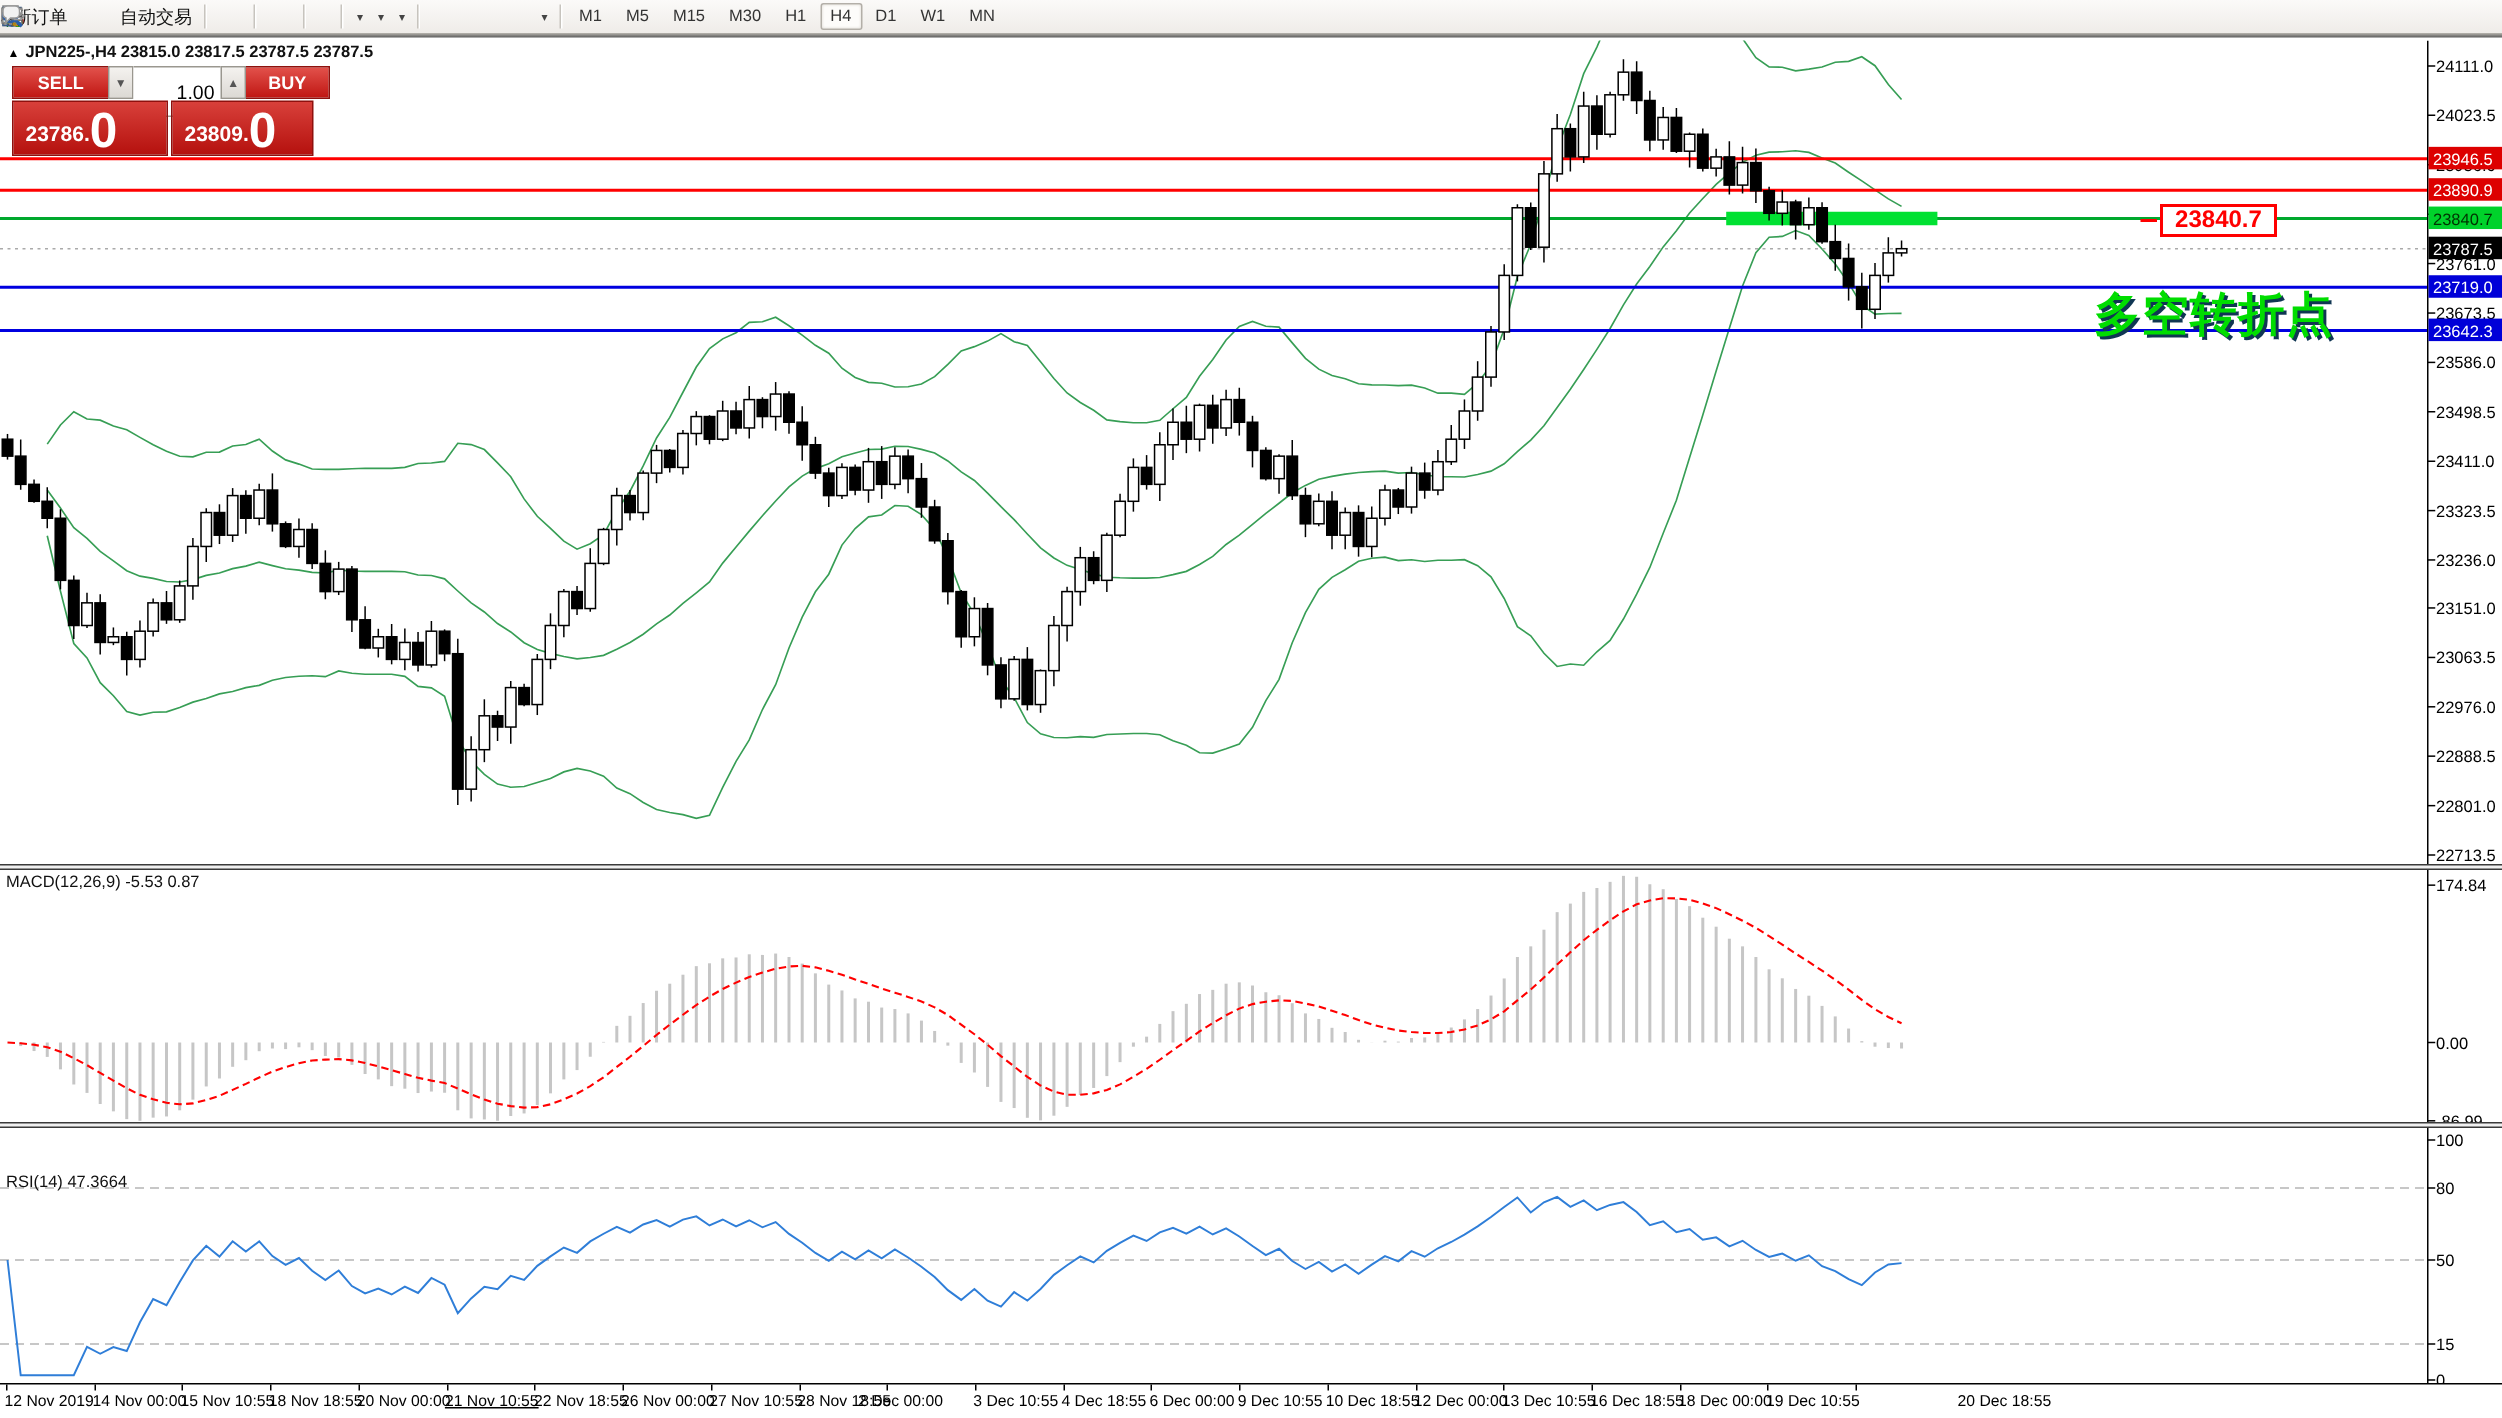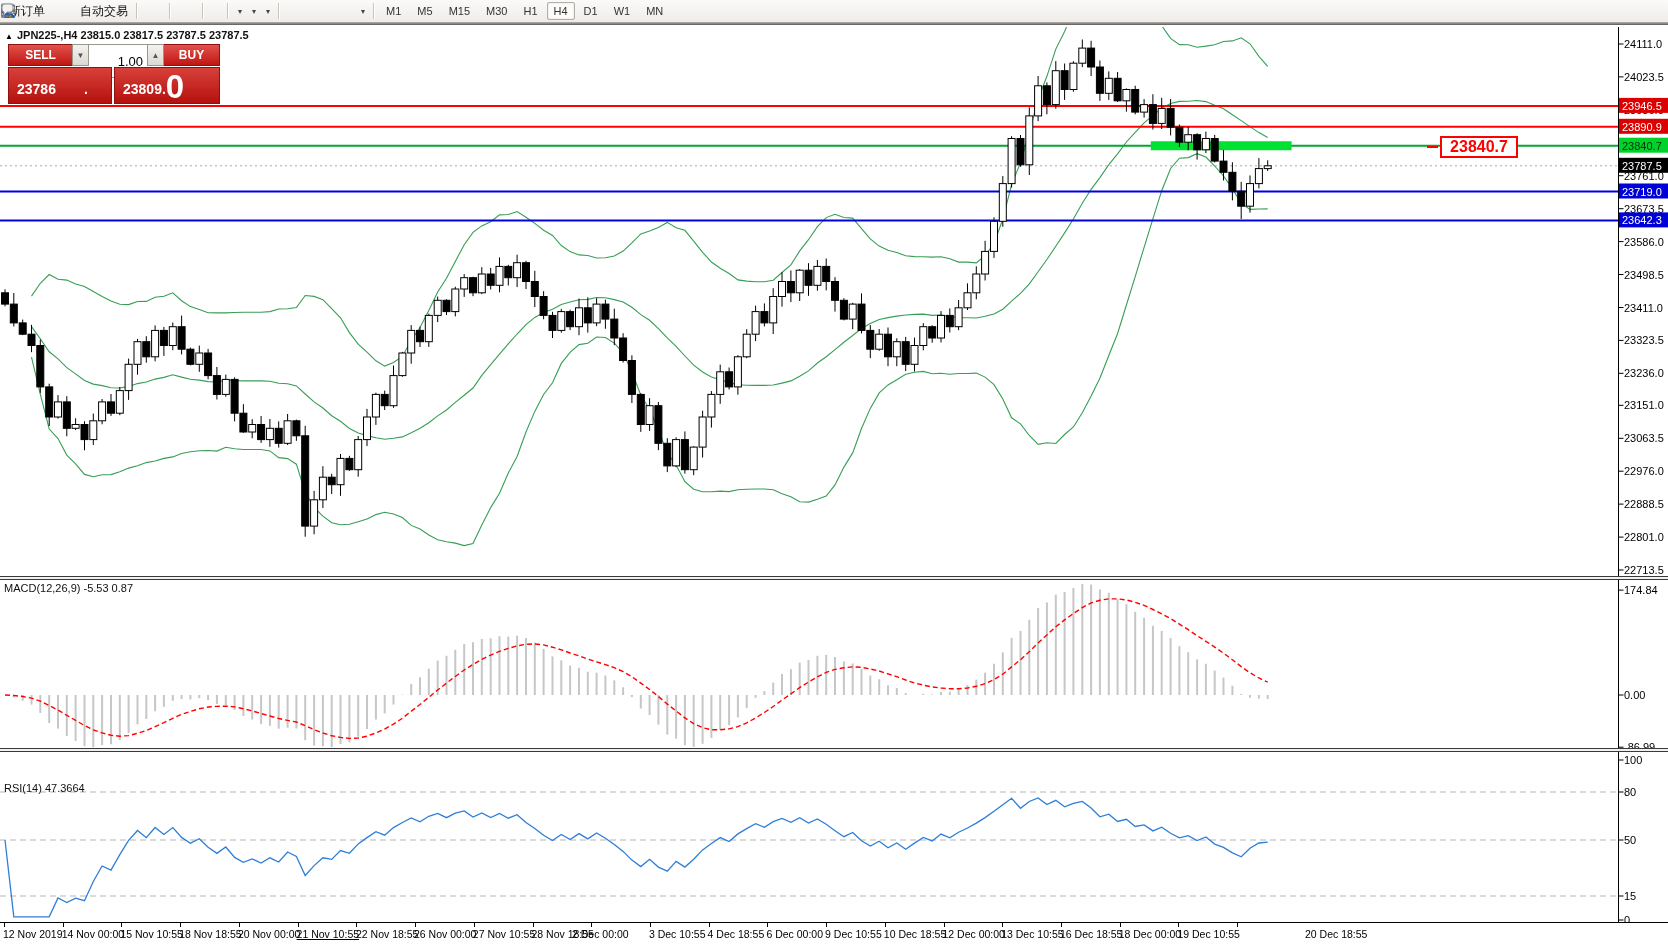--- a/index.html
+++ b/index.html
@@ -29,22 +29,22 @@
     display:flex;align-items:center;justify-content:center;border:1px solid #8f100d;box-sizing:border-box;}
   #sell-btn{width:64px;border-right:none;}
   #buy-btn{width:56px;border-left:none;}
   .spin-btn{width:17px;background:linear-gradient(#f4f2ef,#dcd9d4);border:1px solid #9a978f;box-sizing:border-box;
     display:flex;align-items:center;justify-content:center;font-size:8px;color:#555;}
   #vol-input{width:58px;border:1px solid #9a978f;border-left:none;border-right:none;text-align:right;
     font-size:13px;padding:16px 4px;font-family:"Liberation Sans",sans-serif;box-sizing:border-box;}
   .tw-row2{display:flex;margin-top:1px;}
   .px-panel{height:37px;background:linear-gradient(#d8403a,#b5110e);color:#fff;display:flex;align-items:flex-end;
     padding:1px 6px 1px 8px;box-sizing:border-box;border:1px solid #8f100d;}
-  #sell-px{width:104px;margin-right:2px;gap:28px;}
-  #buy-px{width:106px;}
+  #sell-px{width:104px;margin-right:2px;}
+  #buy-px{width:95px;}
   .px-int{font-size:14px;font-weight:700;line-height:26px;}
   .px-dot{font-size:14px;font-weight:700;line-height:26px;}
   .px-big{font-size:33px;font-weight:700;line-height:30px;}
   
   #price-tag{position:absolute;top:136px;left:1440px;width:78px;height:22px;z-index:6;
     border:2px solid #ff0000;background:#fff;color:#ff0000;font-size:16px;font-weight:700;
     display:flex;align-items:center;justify-content:center;box-sizing:border-box;}
   #price-tag-dash{position:absolute;top:146px;left:1427px;width:11px;height:2px;background:#ff0000;z-index:6;}
   #annotation{position:absolute;top:189px;left:1396px;z-index:6;font-size:31px;font-weight:700;
     color:#00dd00;text-shadow:2px 2px 0 #103653;letter-spacing:1px;white-space:nowrap;}
@@ -798,20 +798,21 @@
   <text x="1624" y="92" font-size="11" fill="#000">50</text>
       <line x1="1618.5" y1="144" x2="1623.5" y2="144" stroke="#000"></line>
   <text x="1624" y="148" font-size="11" fill="#000">15</text>
       <line x1="1618.5" y1="168" x2="1623.5" y2="168" stroke="#000"></line>
   <text x="1624" y="172" font-size="11" fill="#000">0</text>
     </svg>
   <div class="sub-label" style="top:782px">RSI(14) 47.3664</div>
 
   <div id="price-tag-dash"></div>
   <div id="price-tag">23840.7</div>
+  <div id="annotation">多空转折点</div>
 
   <div id="datebar">
       <div class="dtick" style="left: 4px;"></div>
       <div class="dlabel" style="left: 3px;">12 Nov 2019</div>
       <div class="dtick" style="left: 62.7px;"></div>
       <div class="dlabel" style="left: 61.7px;">14 Nov 00:00</div>
       <div class="dtick" style="left: 121.4px;"></div>
       <div class="dlabel" style="left: 120.4px;">15 Nov 10:55</div>
       <div class="dtick" style="left: 180.2px;"></div>
       <div class="dlabel" style="left: 179.2px;">18 Nov 18:55</div>

